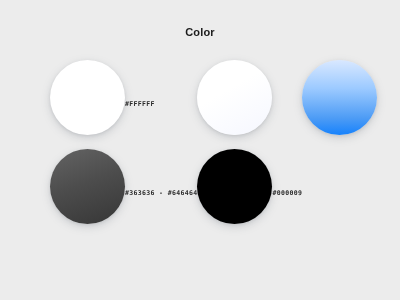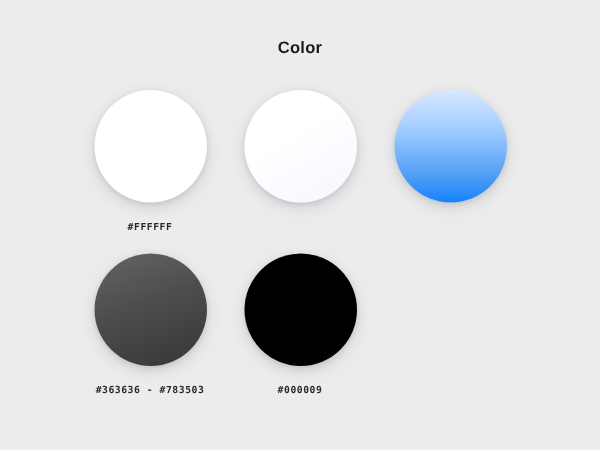--- a/index.html
+++ b/index.html
@@ -33,21 +33,21 @@
     padding: 22px 0 0 0;
     display: grid;
     grid-template-columns: repeat(3, 1fr);
     grid-row-gap: 14px;
     width: 300px;
     margin-left: auto;
     margin-right: auto;
   }
   .swatch {
     display: flex;
-    flex-direction: column;
+    flex-direction: row;
     align-items: center;
   }
   .swatch-circle {
     width: 75px;
     height: 75px;
     border-radius: 50%;
     box-shadow: 0 3px 9px rgba(120,125,135,0.28),
                 0 1px 3px rgba(120,125,135,0.18);
   }
   .swatch-label {
@@ -85,21 +85,21 @@
       <div class="swatch-circle fill-1"></div>
     </div>
 
     <div class="swatch">
       <div class="swatch-circle fill-2"></div>
     </div>
 
 
     <div class="swatch">
       <div class="swatch-circle fill-4"></div>
-      <div class="swatch-label">#363636 - #783503</div>
+      <div class="swatch-label">#363636 - #646464</div>
     </div>
 
     <div class="swatch">
       <div class="swatch-circle fill-5"></div>
       <div class="swatch-label">#000009</div>
     </div>
 
   </div>
 </div>
 

